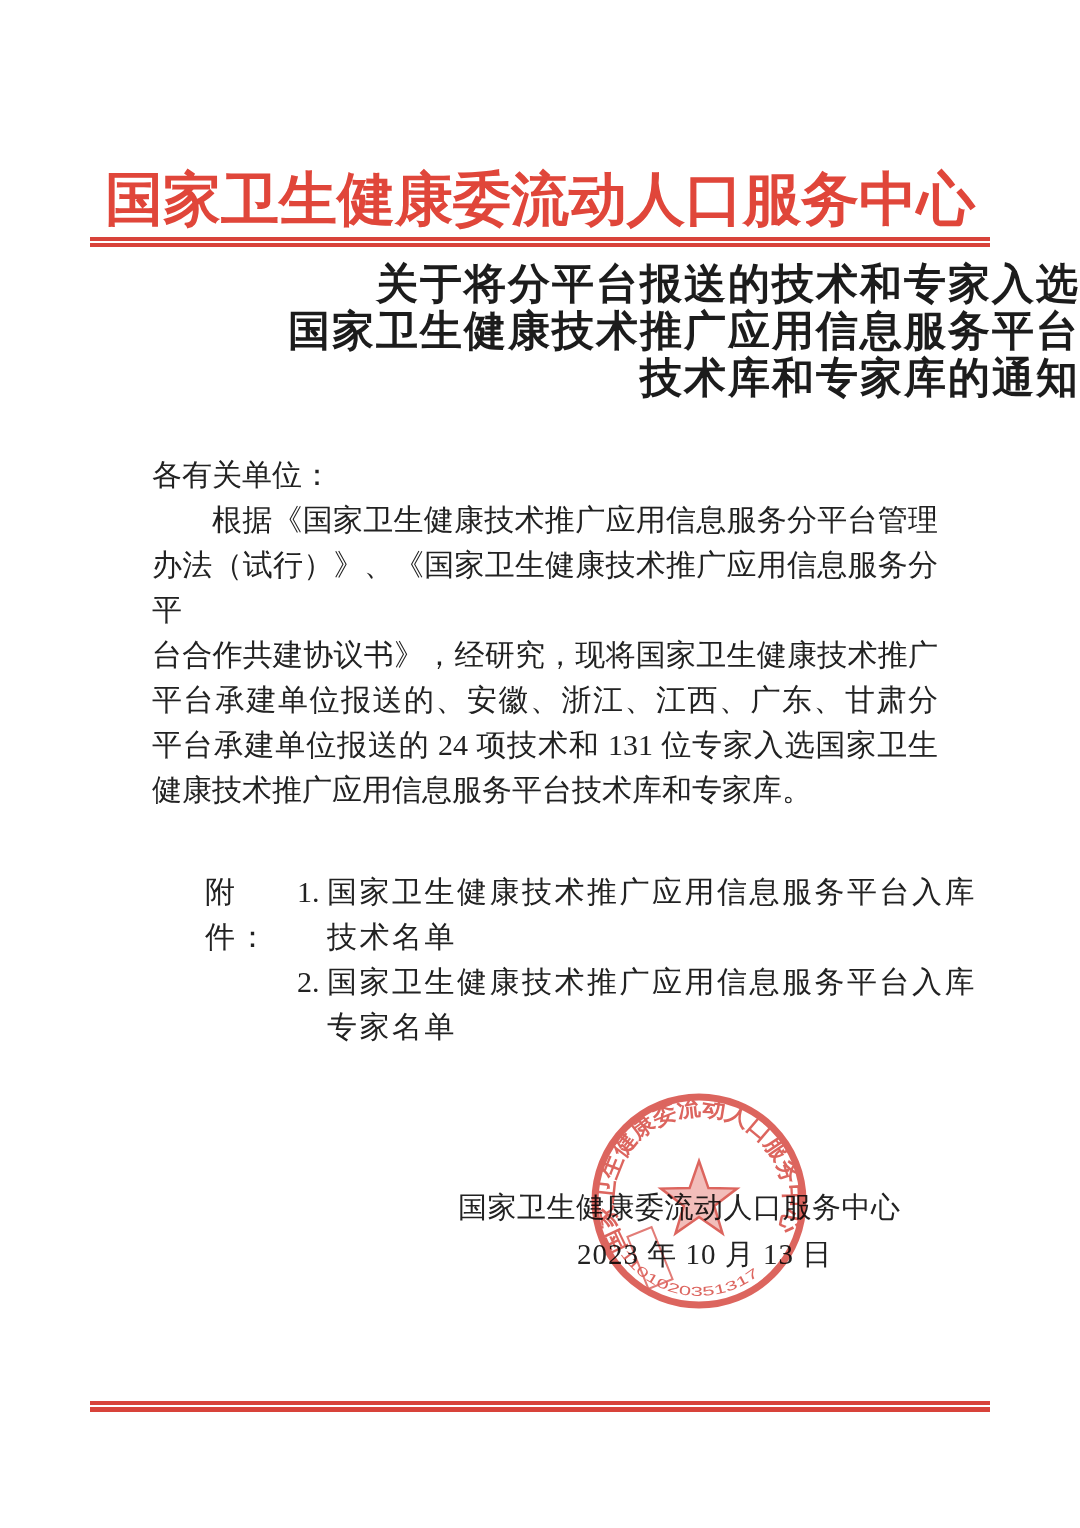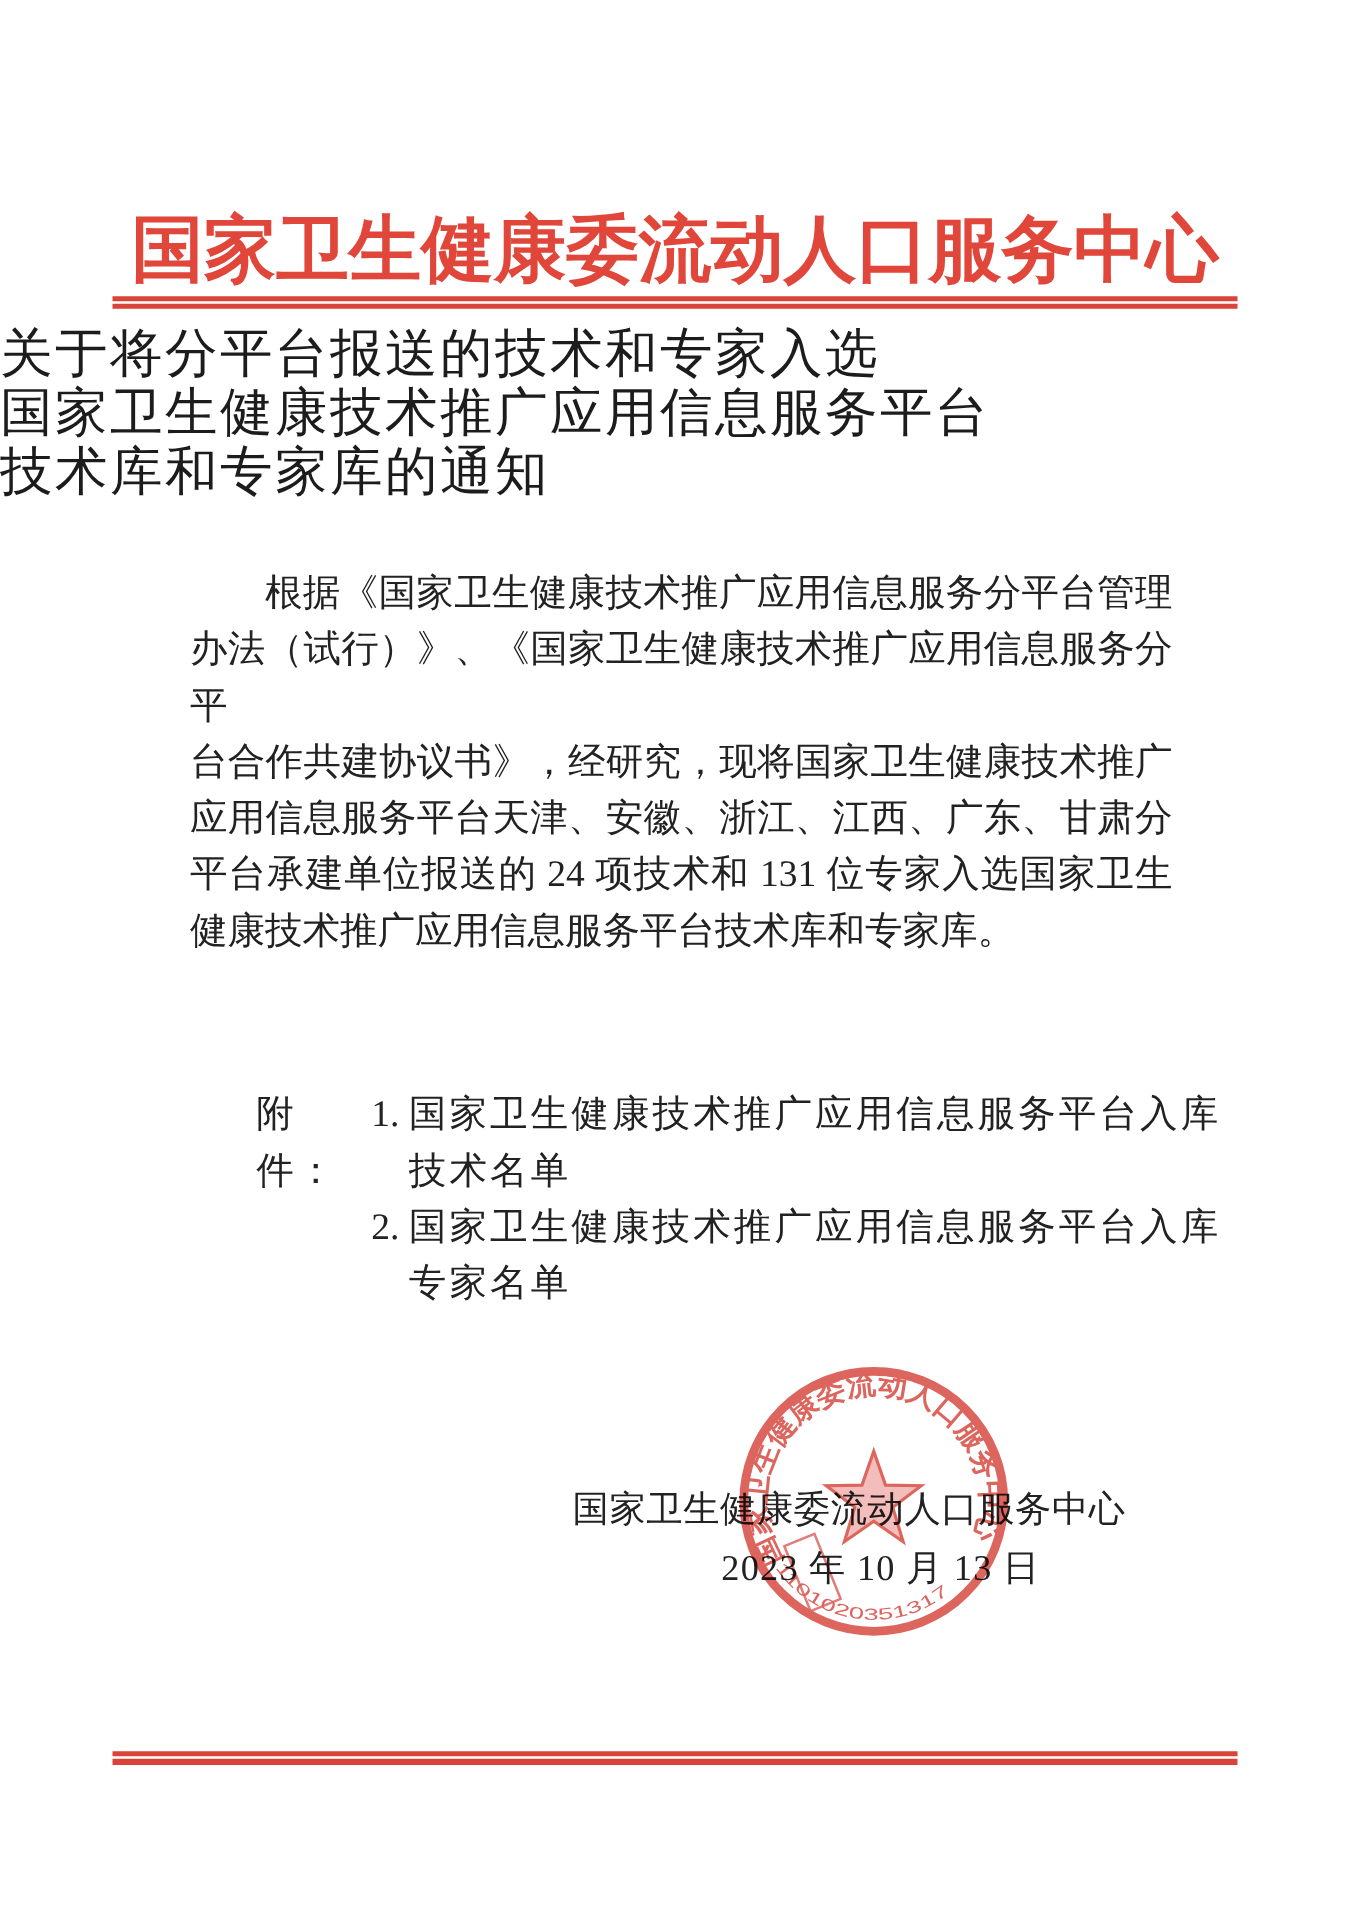--- a/index.html
+++ b/index.html
@@ -35,23 +35,23 @@
   .rule-top  { top: 237px; }
   .rule-top  .r2 { height: 4px; background: #d8433a; margin-top: 2px; }
   .rule-bottom { top: 1401px; }
   .rule-bottom .r2 { height: 5px; background: #d8433a; margin-top: 2px; }
 
   
   .doc-title {
     position: absolute;
     left: 0; top: 261px;
     width: 1080px;
-    text-align: left;
+    text-align: right;
     font-size: 42px;
-    font-weight: normal;
+    font-weight: bold;
     color: #1c1c1c;
     line-height: 47px;
     letter-spacing: 2px;
   }
 
   
   .body-block {
     position: absolute;
     left: 152px; top: 452px;
     width: 786px;
@@ -118,24 +118,25 @@
     <div class="r2"></div>
   </div>
 
   <div class="doc-title">
     <div class="t-line">关于将分平台报送的技术和专家入选</div>
     <div class="t-line">国家卫生健康技术推广应用信息服务平台</div>
     <div class="t-line">技术库和专家库的通知</div>
   </div>
 
   <div class="body-block">
+    <div class="b-line">各有关单位：</div>
     <div class="b-line indent fill">根据《国家卫生健康技术推广应用信息服务分平台管理</div>
     <div class="b-line fill">办法（试行）》、《国家卫生健康技术推广应用信息服务分平</div>
     <div class="b-line fill">台合作共建协议书》，经研究，现将国家卫生健康技术推广</div>
-    <div class="b-line fill">应用信息服务平台天津、安徽、浙江、江西、广东、甘肃分</div>
+    <div class="b-line fill">平台承建单位报送的、安徽、浙江、江西、广东、甘肃分</div>
     <div class="b-line fill">平台承建单位报送的 24 项技术和 131 位专家入选国家卫生</div>
     <div class="b-line wrapfit">健康技术推广应用信息服务平台技术库和专家库。</div>
   </div>
 
   <div class="attachments">
     <div class="att-row">
       <span class="att-label">附件：</span>
       <div class="att-item">
         <span class="att-num">1.</span>
         <div>国家卫生健康技术推广应用信息服务平台入库</div>

